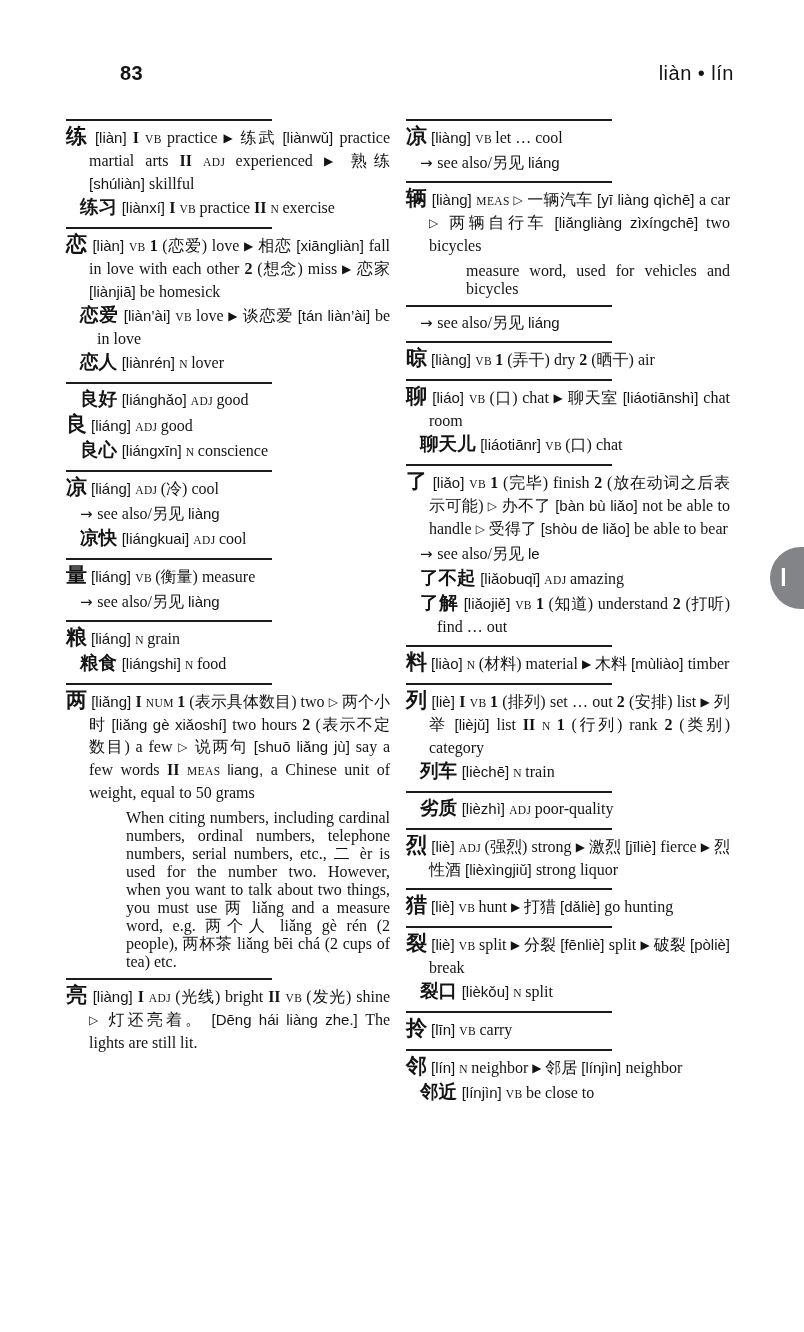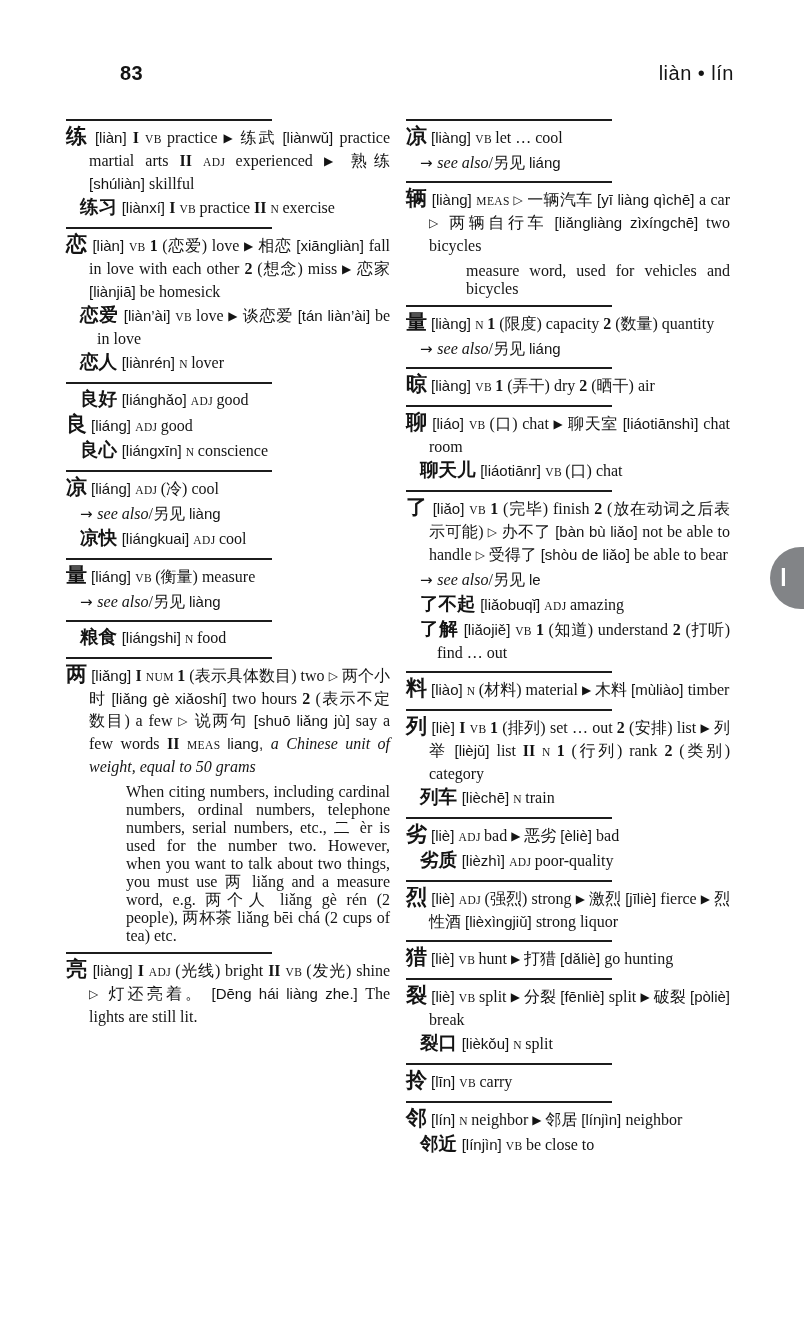--- a/index.html
+++ b/index.html
@@ -29,21 +29,21 @@
   p.seealso { margin: 0 0 3px 0; font-size: 16px; line-height: 22px;
     padding-left: 14px; text-indent: 0; text-align: left; }
   p.note { margin: 5px 0 7px 60px; font-size: 16px; line-height: 18px;
     text-align: justify; text-indent: 0; padding: 0; }
 
   .r-hw  { font-weight: bold; font-size: 21px; line-height: 1; }
   .r-sub { font-weight: bold; font-size: 18.5px; line-height: 1; }
   .r-pin { font-family: "Liberation Sans", "DejaVu Sans", sans-serif; font-size: 15px; }
   .r-pos { font-size: 11.5px; letter-spacing: 0.4px; }
   .r-b   { font-weight: bold; }
-  .r-i   { font-style: italic; }
+  .r-i   { }
   .r-tri, .r-ex { font-family: "DejaVu Sans", sans-serif; font-size: 12px; position: relative; top: -1px; }
   .r-arr { font-family: "DejaVu Sans", sans-serif; font-size: 15px; }
 
   .thumb-tab { position: absolute; right: 0; top: 547px; width: 34px; height: 62px;
     border-radius: 31px 0 0 31px; color: #ffffff;
     display: flex; align-items: center; justify-content: center;
     padding-right: 7px; box-sizing: border-box;
     font-family: "Liberation Sans", "DejaVu Sans", sans-serif;
     font-weight: bold; font-size: 23px; }
 </style>
@@ -69,54 +69,53 @@
       <p class="entry"><span class="r-hw">良</span><span class="r-t"> </span><span class="r-pin">[liáng] </span><span class="r-pos">ADJ </span><span class="r-t">good</span></p>
       <p class="entry sub"><span class="r-sub">良心 </span><span class="r-pin">[liángxīn] </span><span class="r-pos">N </span><span class="r-t">conscience</span></p>
       <div class="rule" style="background: rgb(28, 28, 28);"></div>
       <p class="entry"><span class="r-hw">凉</span><span class="r-t"> </span><span class="r-pin">[liáng] </span><span class="r-pos">ADJ </span><span class="r-t">(冷) cool</span></p>
       <p class="seealso"><span class="r-arr">→ </span><span class="r-i">see also</span><span class="r-t">/另见 </span><span class="r-pin">liàng</span></p>
       <p class="entry sub"><span class="r-sub">凉快 </span><span class="r-pin">[liángkuai] </span><span class="r-pos">ADJ </span><span class="r-t">cool</span></p>
       <div class="rule" style="background: rgb(28, 28, 28);"></div>
       <p class="entry"><span class="r-hw">量</span><span class="r-t"> </span><span class="r-pin">[liáng] </span><span class="r-pos">VB </span><span class="r-t">(衡量) measure</span></p>
       <p class="seealso"><span class="r-arr">→ </span><span class="r-i">see also</span><span class="r-t">/另见 </span><span class="r-pin">liàng</span></p>
       <div class="rule" style="background: rgb(28, 28, 28);"></div>
+      <p class="entry"><span class="r-hw">粮</span><span class="r-t"> </span><span class="r-pin">[liáng] </span><span class="r-pos">N </span><span class="r-t">grain</span></p>
       <p class="entry sub"><span class="r-sub">粮食 </span><span class="r-pin">[liángshi] </span><span class="r-pos">N </span><span class="r-t">food</span></p>
       <div class="rule" style="background: rgb(28, 28, 28);"></div>
       <p class="entry"><span class="r-hw">两</span><span class="r-t"> </span><span class="r-pin">[liǎng] </span><span class="r-b">I </span><span class="r-pos">NUM </span><span class="r-b">1 </span><span class="r-t">(表示具体数目) two </span><span class="r-ex">▷ </span><span class="r-t">两个小时 </span><span class="r-pin">[liǎng gè xiǎoshí] </span><span class="r-t">two hours </span><span class="r-b">2 </span><span class="r-t">(表示不定数目) a few </span><span class="r-ex">▷ </span><span class="r-t">说两句 </span><span class="r-pin">[shuō liǎng jù] </span><span class="r-t">say a few words </span><span class="r-b">II </span><span class="r-pos">MEAS </span><span class="r-pin">liang, </span><span class="r-i">a Chinese unit of weight, equal to 50 grams</span></p>
       <p class="note"><span class="r-t">When citing numbers, including cardinal numbers, ordinal numbers, telephone numbers, serial numbers, etc., 二 èr is used for the number two. However, when you want to talk about two things, you must use 两 liǎng and a measure word, e.g. 两个人 liǎng gè rén (2 people), 两杯茶 liǎng bēi chá (2 cups of tea) etc.</span></p>
       <div class="rule" style="background: rgb(28, 28, 28);"></div>
       <p class="entry"><span class="r-hw">亮</span><span class="r-t"> </span><span class="r-pin">[liàng] </span><span class="r-b">I </span><span class="r-pos">ADJ </span><span class="r-t">(光线) bright </span><span class="r-b">II </span><span class="r-pos">VB </span><span class="r-t">(发光) shine </span><span class="r-ex">▷ </span><span class="r-t">灯还亮着。 </span><span class="r-pin">[Dēng hái liàng zhe.] </span><span class="r-t">The lights are still lit.</span></p>
     </div>
   <div class="col">
       <div class="rule" style="background: rgb(28, 28, 28);"></div>
       <p class="entry"><span class="r-hw">凉</span><span class="r-t"> </span><span class="r-pin">[liàng] </span><span class="r-pos">VB </span><span class="r-t">let … cool</span></p>
       <p class="seealso"><span class="r-arr">→ </span><span class="r-i">see also</span><span class="r-t">/另见 </span><span class="r-pin">liáng</span></p>
       <div class="rule" style="background: rgb(28, 28, 28);"></div>
       <p class="entry"><span class="r-hw">辆</span><span class="r-t"> </span><span class="r-pin">[liàng] </span><span class="r-pos">MEAS </span><span class="r-ex">▷ </span><span class="r-t">一辆汽车 </span><span class="r-pin">[yī liàng qìchē] </span><span class="r-t">a car </span><span class="r-ex">▷ </span><span class="r-t">两辆自行车 </span><span class="r-pin">[liǎngliàng zìxíngchē] </span><span class="r-t">two bicycles</span></p>
       <p class="note"><span class="r-t">measure word, used for vehicles and bicycles</span></p>
       <div class="rule" style="background: rgb(28, 28, 28);"></div>
-      <p class="entry"><span class="r-hw">量</span><span class="r-t"> </span><span class="r-pin">[liàng] </span><span class="r-pos">N </span><span class="r-b">1 </span><span class="r-t">(限度) capacity </span><span class="r-b">2 </span><span class="r-t">(数量) quantity</span></p>
       <p class="seealso"><span class="r-arr">→ </span><span class="r-i">see also</span><span class="r-t">/另见 </span><span class="r-pin">liáng</span></p>
       <div class="rule" style="background: rgb(28, 28, 28);"></div>
       <p class="entry"><span class="r-hw">晾</span><span class="r-t"> </span><span class="r-pin">[liàng] </span><span class="r-pos">VB </span><span class="r-b">1 </span><span class="r-t">(弄干) dry </span><span class="r-b">2 </span><span class="r-t">(晒干) air</span></p>
       <div class="rule" style="background: rgb(28, 28, 28);"></div>
       <p class="entry"><span class="r-hw">聊</span><span class="r-t"> </span><span class="r-pin">[liáo] </span><span class="r-pos">VB </span><span class="r-t">(口) chat </span><span class="r-tri">▶ </span><span class="r-t">聊天室 </span><span class="r-pin">[liáotiānshì] </span><span class="r-t">chat room</span></p>
       <p class="entry sub"><span class="r-sub">聊天儿 </span><span class="r-pin">[liáotiānr] </span><span class="r-pos">VB </span><span class="r-t">(口) chat</span></p>
       <div class="rule" style="background: rgb(28, 28, 28);"></div>
       <p class="entry"><span class="r-hw">了</span><span class="r-t"> </span><span class="r-pin">[liǎo] </span><span class="r-pos">VB </span><span class="r-b">1 </span><span class="r-t">(完毕) finish </span><span class="r-b">2 </span><span class="r-t">(放在动词之后表示可能) </span><span class="r-ex">▷ </span><span class="r-t">办不了 </span><span class="r-pin">[bàn bù liǎo] </span><span class="r-t">not be able to handle </span><span class="r-ex">▷ </span><span class="r-t">受得了 </span><span class="r-pin">[shòu de liǎo] </span><span class="r-t">be able to bear</span></p>
       <p class="seealso"><span class="r-arr">→ </span><span class="r-i">see also</span><span class="r-t">/另见 </span><span class="r-pin">le</span></p>
       <p class="entry sub"><span class="r-sub">了不起 </span><span class="r-pin">[liǎobuqǐ] </span><span class="r-pos">ADJ </span><span class="r-t">amazing</span></p>
       <p class="entry sub"><span class="r-sub">了解 </span><span class="r-pin">[liǎojiě] </span><span class="r-pos">VB </span><span class="r-b">1 </span><span class="r-t">(知道) understand </span><span class="r-b">2 </span><span class="r-t">(打听) find … out</span></p>
       <div class="rule" style="background: rgb(28, 28, 28);"></div>
       <p class="entry"><span class="r-hw">料</span><span class="r-t"> </span><span class="r-pin">[liào] </span><span class="r-pos">N </span><span class="r-t">(材料) material </span><span class="r-tri">▶ </span><span class="r-t">木料 </span><span class="r-pin">[mùliào] </span><span class="r-t">timber</span></p>
       <div class="rule" style="background: rgb(28, 28, 28);"></div>
       <p class="entry"><span class="r-hw">列</span><span class="r-t"> </span><span class="r-pin">[liè] </span><span class="r-b">I </span><span class="r-pos">VB </span><span class="r-b">1 </span><span class="r-t">(排列) set … out </span><span class="r-b">2 </span><span class="r-t">(安排) list </span><span class="r-tri">▶ </span><span class="r-t">列举 </span><span class="r-pin">[lièjǔ] </span><span class="r-t">list </span><span class="r-b">II </span><span class="r-pos">N </span><span class="r-b">1 </span><span class="r-t">(行列) rank </span><span class="r-b">2 </span><span class="r-t">(类别) category</span></p>
       <p class="entry sub"><span class="r-sub">列车 </span><span class="r-pin">[lièchē] </span><span class="r-pos">N </span><span class="r-t">train</span></p>
       <div class="rule" style="background: rgb(28, 28, 28);"></div>
-      <p class="entry"><span class="r-hw">劣</span><span class="r-t"> </span><span class="r-pin">[liè] </span><span class="r-pos">ADJ </span><span class="r-t">bad </span><span class="r-tri">▶ </span><span class="r-t">恶劣 </span><span class="r-pin">[èliè] </span><span class="r-t">bad</span></p>
       <p class="entry sub"><span class="r-sub">劣质 </span><span class="r-pin">[lièzhì] </span><span class="r-pos">ADJ </span><span class="r-t">poor-quality</span></p>
       <div class="rule" style="background: rgb(28, 28, 28);"></div>
       <p class="entry"><span class="r-hw">烈</span><span class="r-t"> </span><span class="r-pin">[liè] </span><span class="r-pos">ADJ </span><span class="r-t">(强烈) strong </span><span class="r-tri">▶ </span><span class="r-t">激烈 </span><span class="r-pin">[jīliè] </span><span class="r-t">fierce </span><span class="r-tri">▶ </span><span class="r-t">烈性酒 </span><span class="r-pin">[lièxìngjiǔ] </span><span class="r-t">strong liquor</span></p>
       <div class="rule" style="background: rgb(28, 28, 28);"></div>
       <p class="entry"><span class="r-hw">猎</span><span class="r-t"> </span><span class="r-pin">[liè] </span><span class="r-pos">VB </span><span class="r-t">hunt </span><span class="r-tri">▶ </span><span class="r-t">打猎 </span><span class="r-pin">[dǎliè] </span><span class="r-t">go hunting</span></p>
       <div class="rule" style="background: rgb(28, 28, 28);"></div>
       <p class="entry"><span class="r-hw">裂</span><span class="r-t"> </span><span class="r-pin">[liè] </span><span class="r-pos">VB </span><span class="r-t">split </span><span class="r-tri">▶ </span><span class="r-t">分裂 </span><span class="r-pin">[fēnliè] </span><span class="r-t">split </span><span class="r-tri">▶ </span><span class="r-t">破裂 </span><span class="r-pin">[pòliè] </span><span class="r-t">break</span></p>
       <p class="entry sub"><span class="r-sub">裂口 </span><span class="r-pin">[lièkǒu] </span><span class="r-pos">N </span><span class="r-t">split</span></p>
       <div class="rule" style="background: rgb(28, 28, 28);"></div>
       <p class="entry"><span class="r-hw">拎</span><span class="r-t"> </span><span class="r-pin">[līn] </span><span class="r-pos">VB </span><span class="r-t">carry</span></p>

